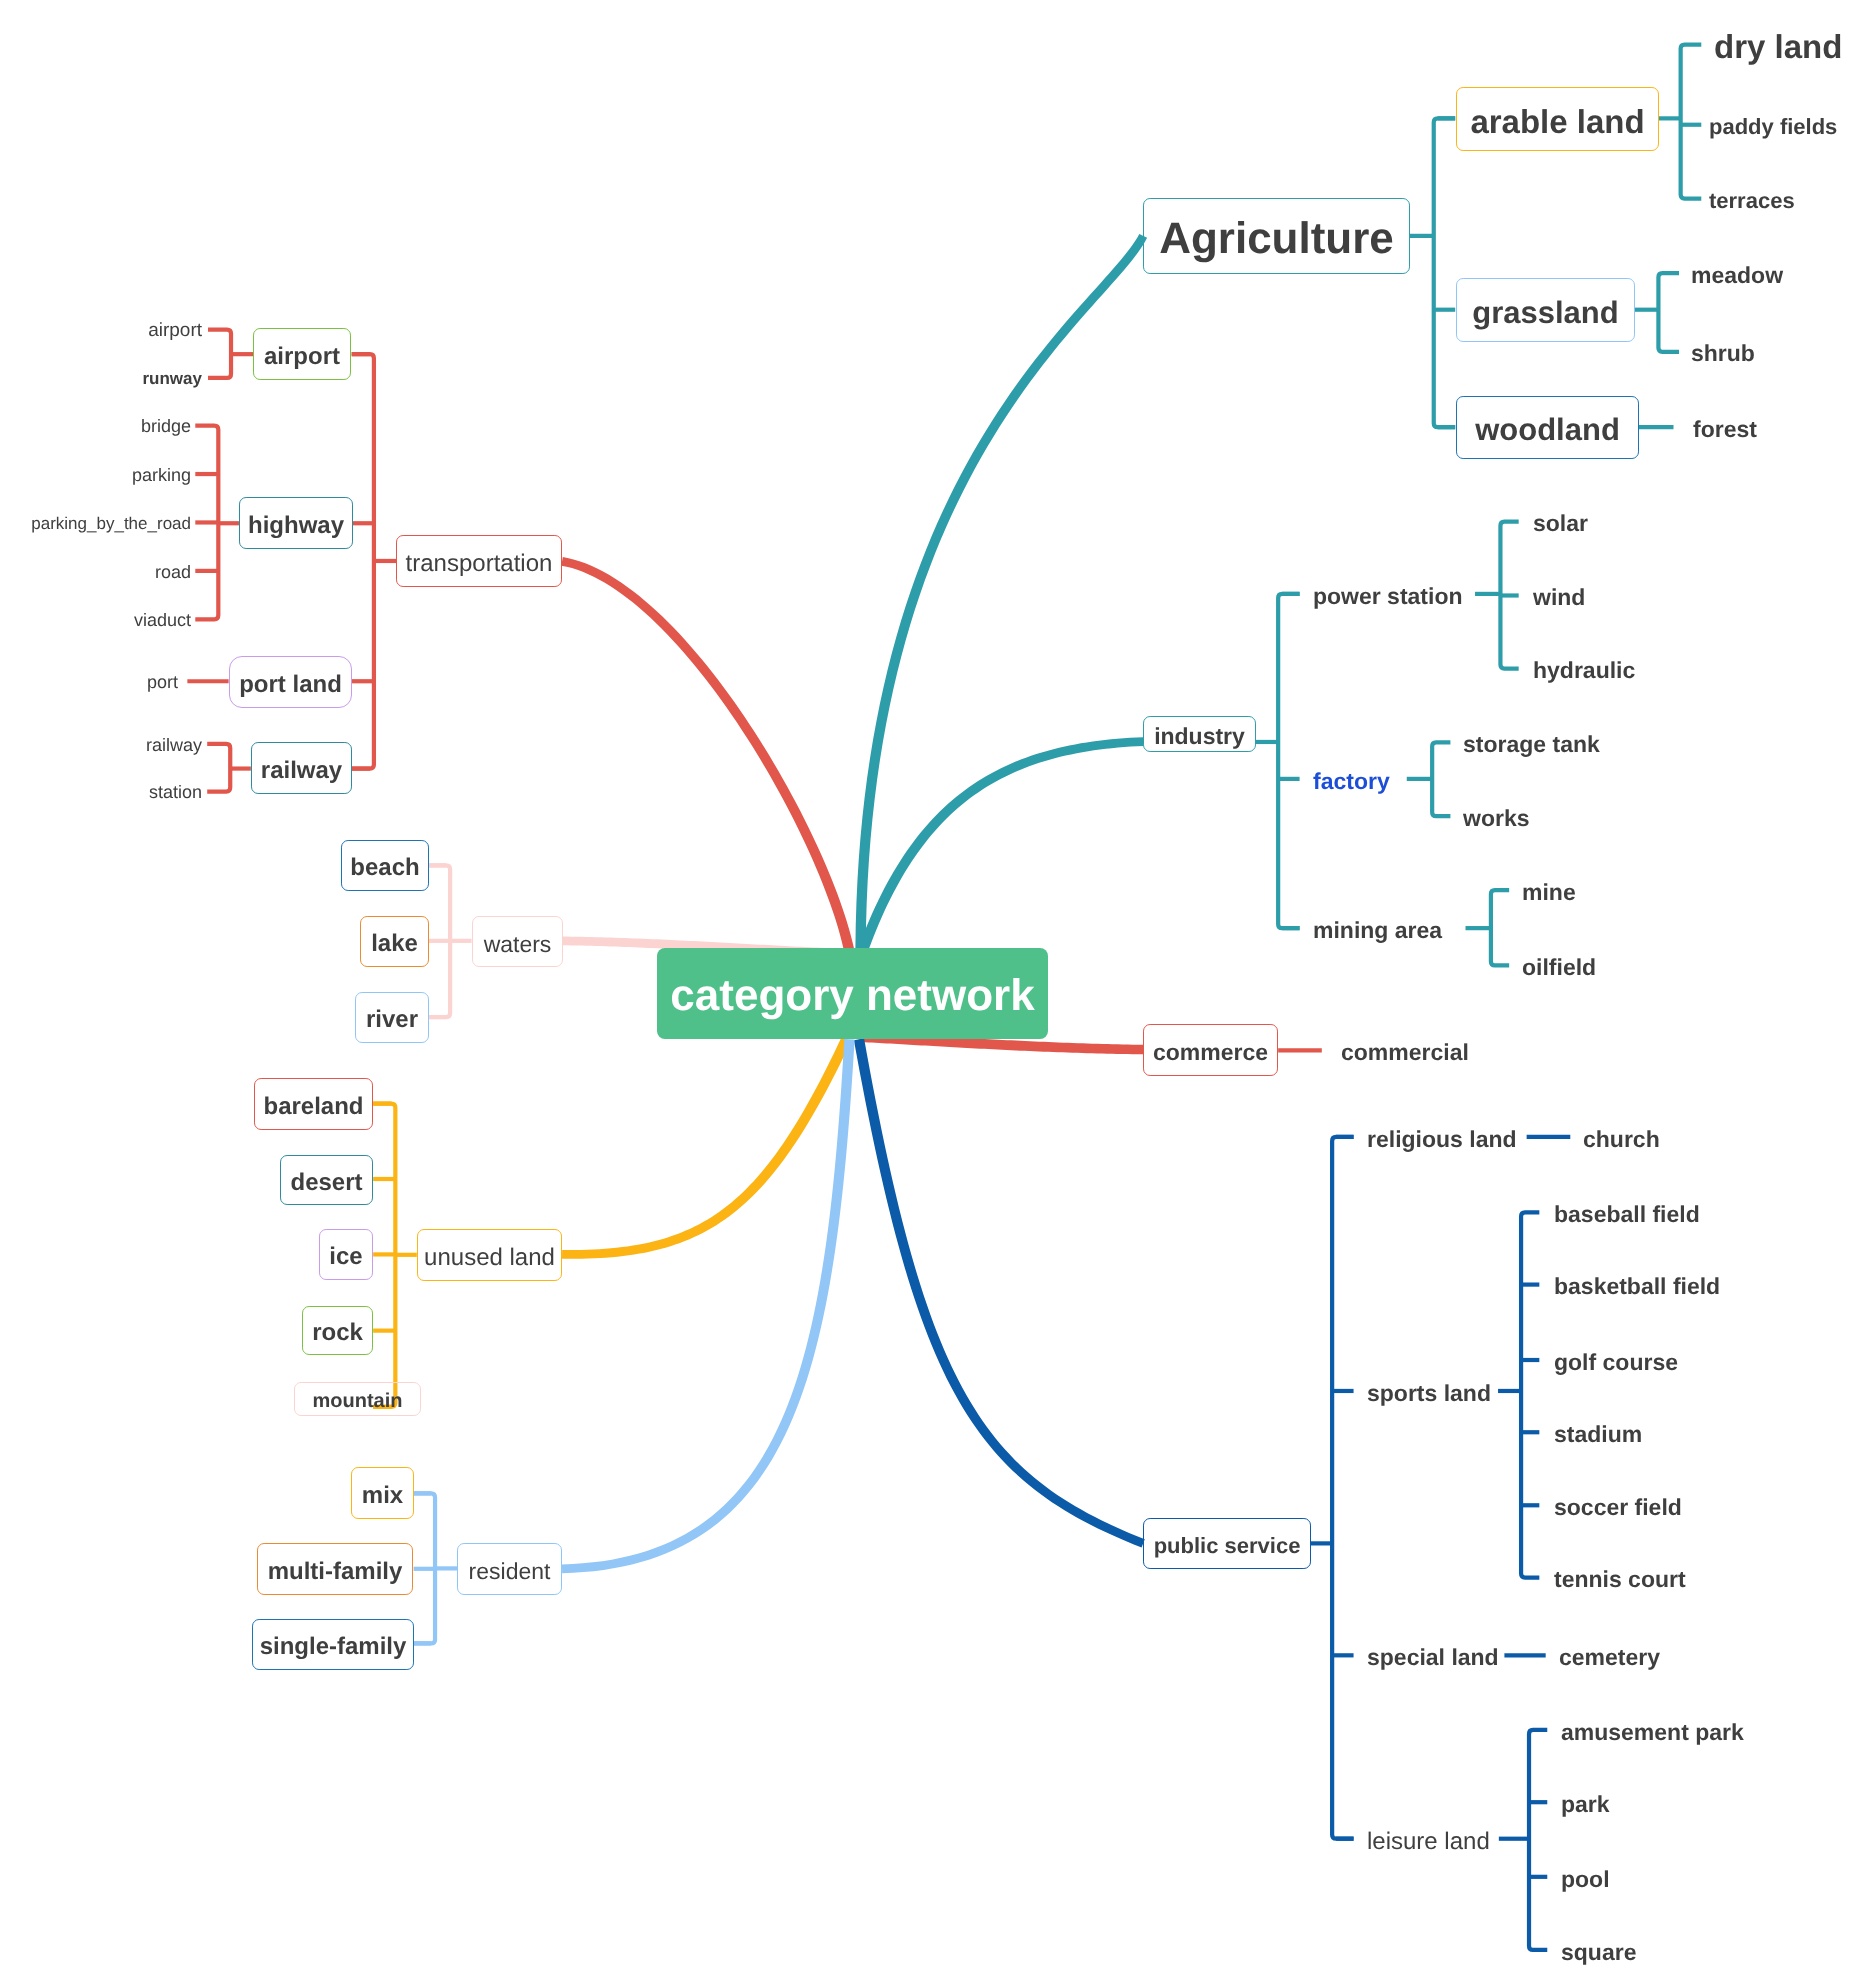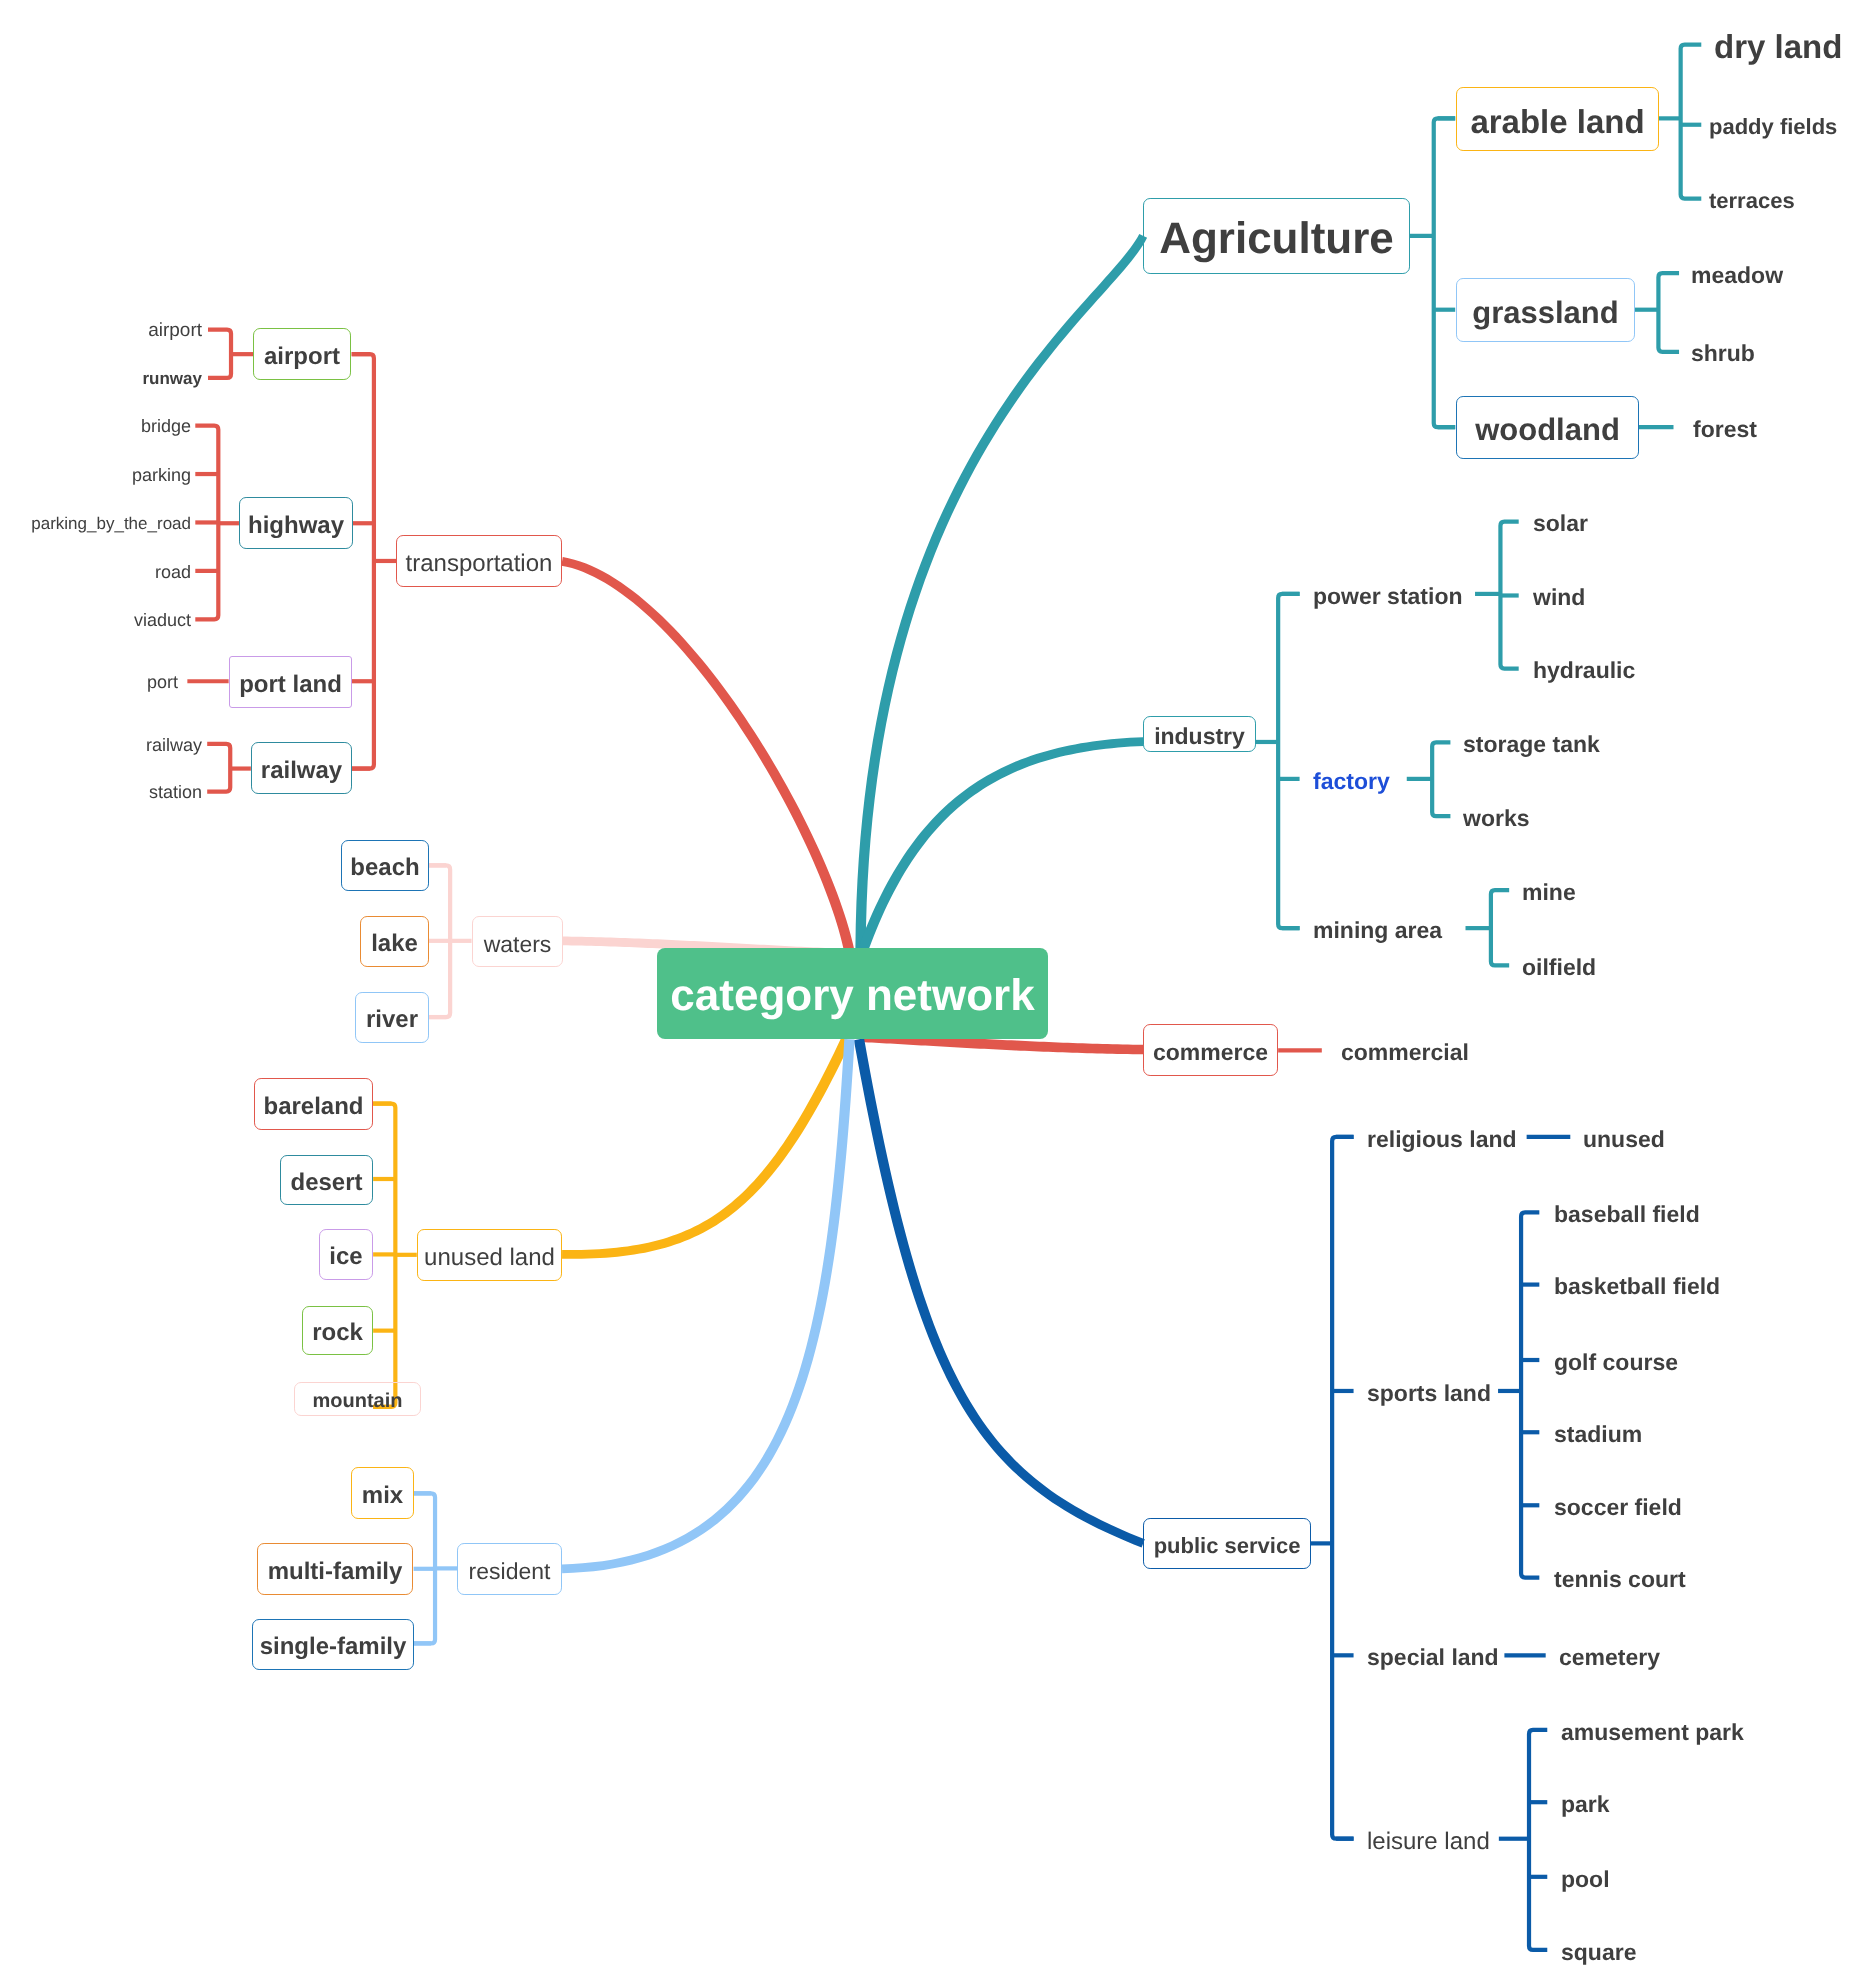--- a/index.html
+++ b/index.html
@@ -137,21 +137,21 @@
       <div class="nodetext" style="font-weight: 700; font-size: 23px; color: rgb(63, 63, 63); line-height: 33px; top: 876px; left: 1522px;">mine</div>
       <div class="nodetext" style="font-weight: 700; font-size: 23px; color: rgb(63, 63, 63); line-height: 33px; top: 951px; left: 1522px;">oilfield</div>
       <div class="nodebox" style="left: 1143px; top: 1024px; width: 135px; height: 52px; border-radius: 7.1px; border: 1.2px solid rgb(225, 87, 76); font-weight: 700; font-size: 23px; color: rgb(63, 63, 63);">
         <span style="position: relative; top: 2.9px;">commerce</span>
       </div>
       <div class="nodetext" style="font-weight: 700; font-size: 23px; color: rgb(63, 63, 63); line-height: 33px; top: 1036px; left: 1341px;">commercial</div>
       <div class="nodebox" style="left: 1143px; top: 1518px; width: 168px; height: 51px; border-radius: 7.1px; border: 1.2px solid rgb(11, 91, 168); font-weight: 700; font-size: 22px; color: rgb(63, 63, 63);">
         <span style="position: relative; top: 2.9px;">public service</span>
       </div>
       <div class="nodetext" style="font-weight: 700; font-size: 23px; color: rgb(63, 63, 63); line-height: 33px; top: 1123px; left: 1367px;">religious land</div>
-      <div class="nodetext" style="font-weight: 700; font-size: 23px; color: rgb(63, 63, 63); line-height: 33px; top: 1123px; left: 1583px;">unused</div>
+      <div class="nodetext" style="font-weight: 700; font-size: 23px; color: rgb(63, 63, 63); line-height: 33px; top: 1123px; left: 1583px;">church</div>
       <div class="nodetext" style="font-weight: 700; font-size: 23px; color: rgb(63, 63, 63); line-height: 33px; top: 1377px; left: 1367px;">sports land</div>
       <div class="nodetext" style="font-weight: 700; font-size: 23px; color: rgb(63, 63, 63); line-height: 33px; top: 1198px; left: 1554px;">baseball field</div>
       <div class="nodetext" style="font-weight: 700; font-size: 23px; color: rgb(63, 63, 63); line-height: 33px; top: 1270px; left: 1554px;">basketball field</div>
       <div class="nodetext" style="font-weight: 700; font-size: 23px; color: rgb(63, 63, 63); line-height: 33px; top: 1346px; left: 1554px;">golf course</div>
       <div class="nodetext" style="font-weight: 700; font-size: 23px; color: rgb(63, 63, 63); line-height: 33px; top: 1418px; left: 1554px;">stadium</div>
       <div class="nodetext" style="font-weight: 700; font-size: 23px; color: rgb(63, 63, 63); line-height: 33px; top: 1491px; left: 1554px;">soccer field</div>
       <div class="nodetext" style="font-weight: 700; font-size: 23px; color: rgb(63, 63, 63); line-height: 33px; top: 1563px; left: 1554px;">tennis court</div>
       <div class="nodetext" style="font-weight: 700; font-size: 23px; color: rgb(63, 63, 63); line-height: 33px; top: 1641px; left: 1367px;">special land</div>
       <div class="nodetext" style="font-weight: 700; font-size: 23px; color: rgb(63, 63, 63); line-height: 33px; top: 1641px; left: 1559px;">cemetery</div>
       <div class="nodetext" style="font-weight: 400; font-size: 24px; color: rgb(63, 63, 63); line-height: 33px; top: 1825px; left: 1367px;">leisure land</div>
@@ -168,21 +168,21 @@
       <div class="nodetext" style="font-weight: 400; font-size: 19px; color: rgb(63, 63, 63); line-height: 26px; top: 318px; left: 0px; width: 202px; text-align: right;">airport</div>
       <div class="nodetext" style="font-weight: 700; font-size: 17px; color: rgb(63, 63, 63); line-height: 24px; top: 367px; left: 0px; width: 202px; text-align: right;">runway</div>
       <div class="nodebox" style="left: 239px; top: 497px; width: 114px; height: 52px; border-radius: 7.1px; border: 1.2px solid rgb(46, 139, 158); font-weight: 700; font-size: 24px; color: rgb(63, 63, 63);">
         <span style="position: relative; top: 2.9px;">highway</span>
       </div>
       <div class="nodetext" style="font-weight: 400; font-size: 18px; color: rgb(63, 63, 63); line-height: 25.4px; top: 414px; left: 0px; width: 191px; text-align: right;">bridge</div>
       <div class="nodetext" style="font-weight: 400; font-size: 18px; color: rgb(63, 63, 63); line-height: 25.4px; top: 463px; left: 0px; width: 191px; text-align: right;">parking</div>
       <div class="nodetext" style="font-weight: 400; font-size: 17px; color: rgb(63, 63, 63); line-height: 24px; top: 512px; left: 0px; width: 191px; text-align: right;">parking_by_the_road</div>
       <div class="nodetext" style="font-weight: 400; font-size: 18px; color: rgb(63, 63, 63); line-height: 25.4px; top: 560px; left: 0px; width: 191px; text-align: right;">road</div>
       <div class="nodetext" style="font-weight: 400; font-size: 18px; color: rgb(63, 63, 63); line-height: 25.4px; top: 608px; left: 0px; width: 191px; text-align: right;">viaduct</div>
-      <div class="nodebox" style="left: 229px; top: 656px; width: 123px; height: 52px; border-radius: 3px; border: 1.2px solid rgb(201, 155, 232); font-weight: 700; font-size: 24px; color: rgb(63, 63, 63);">
+      <div class="nodebox" style="left: 229px; top: 656px; width: 123px; height: 52px; border-radius: 13px; border: 1.2px solid rgb(201, 155, 232); font-weight: 700; font-size: 24px; color: rgb(63, 63, 63);">
         <span style="position: relative; top: 2.9px;">port land</span>
       </div>
       <div class="nodetext" style="font-weight: 400; font-size: 18px; color: rgb(63, 63, 63); line-height: 25.4px; top: 670px; left: 0px; width: 178px; text-align: right;">port</div>
       <div class="nodebox" style="left: 251px; top: 742px; width: 101px; height: 52px; border-radius: 7.1px; border: 1.2px solid rgb(46, 139, 158); font-weight: 700; font-size: 24px; color: rgb(63, 63, 63);">
         <span style="position: relative; top: 2.9px;">railway</span>
       </div>
       <div class="nodetext" style="font-weight: 400; font-size: 18px; color: rgb(63, 63, 63); line-height: 25.4px; top: 733px; left: 0px; width: 202px; text-align: right;">railway</div>
       <div class="nodetext" style="font-weight: 400; font-size: 18px; color: rgb(63, 63, 63); line-height: 25.4px; top: 780px; left: 0px; width: 202px; text-align: right;">station</div>
       <div class="nodebox" style="left: 472px; top: 916px; width: 91px; height: 51px; border-radius: 7.1px; border: 1.2px solid rgb(251, 212, 209); font-weight: 400; font-size: 23px; color: rgb(63, 63, 63);">
         <span style="position: relative; top: 2.9px;">waters</span>

